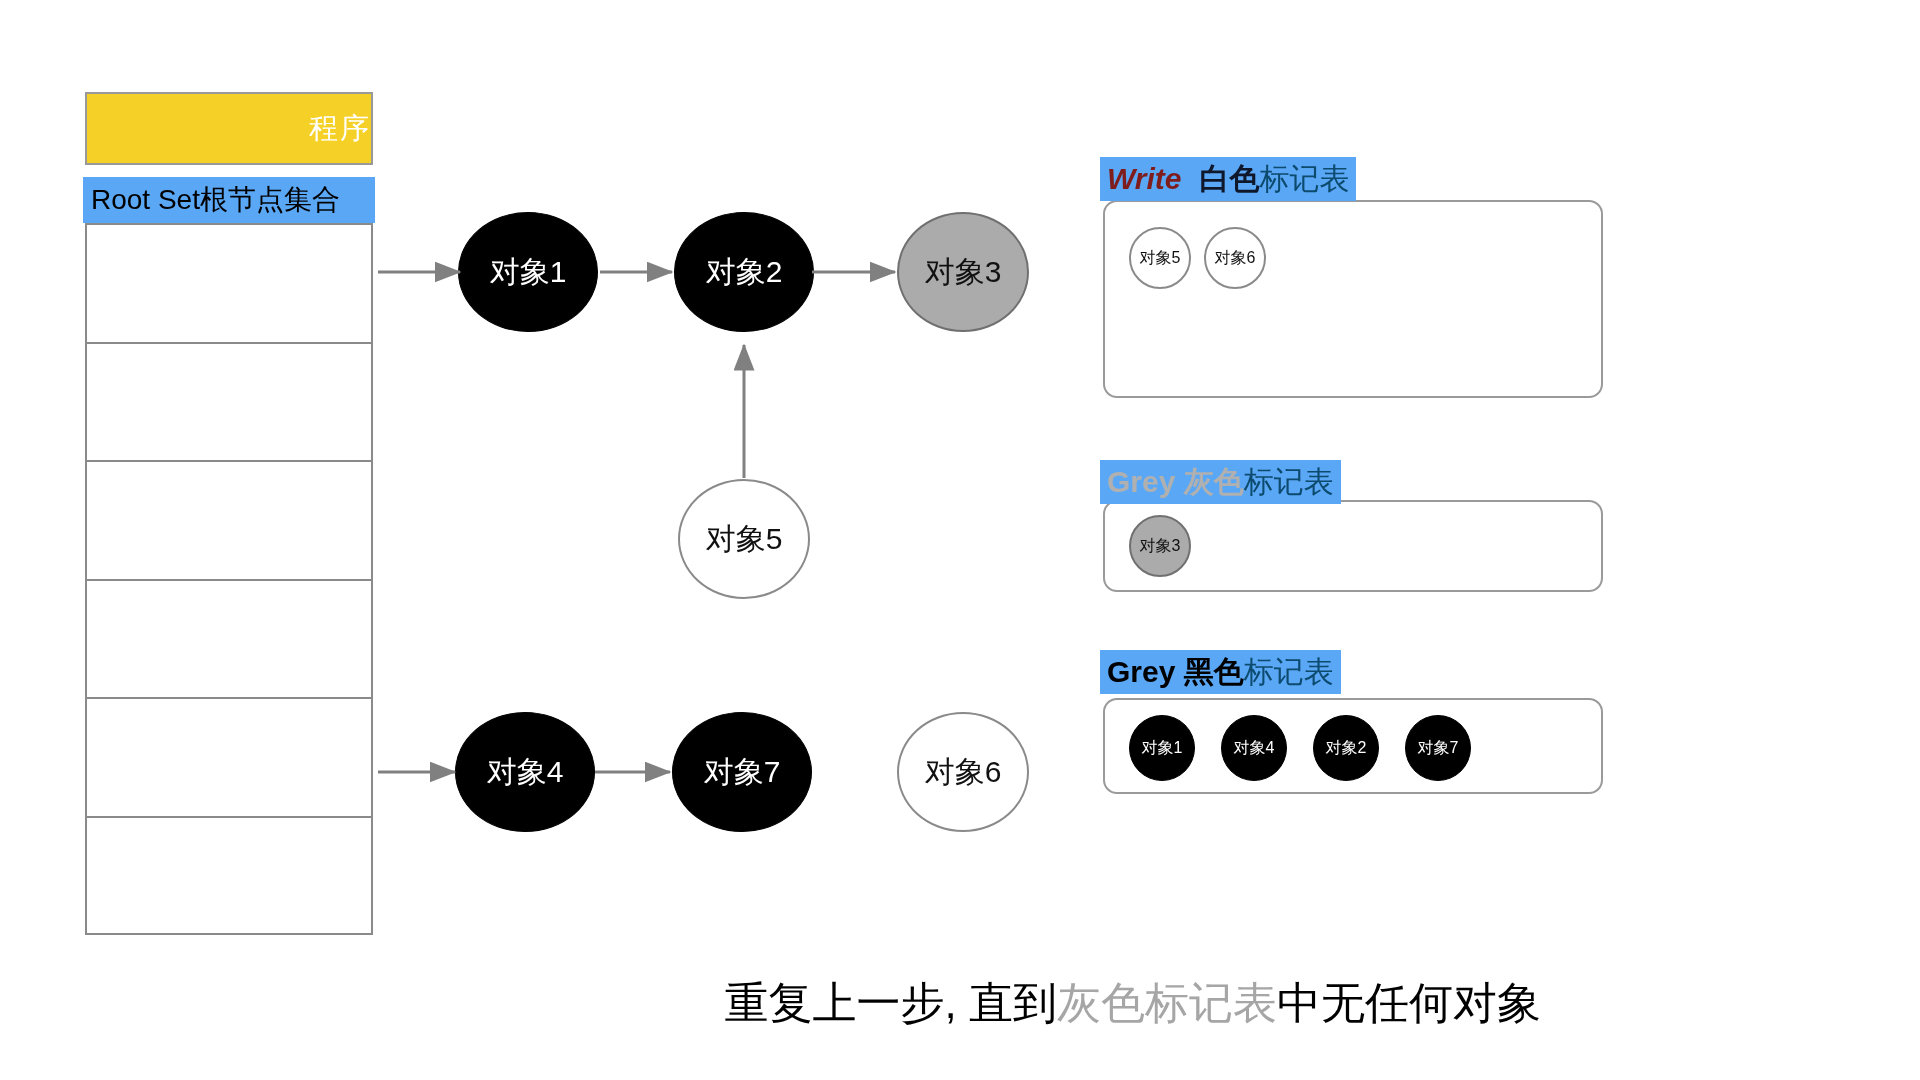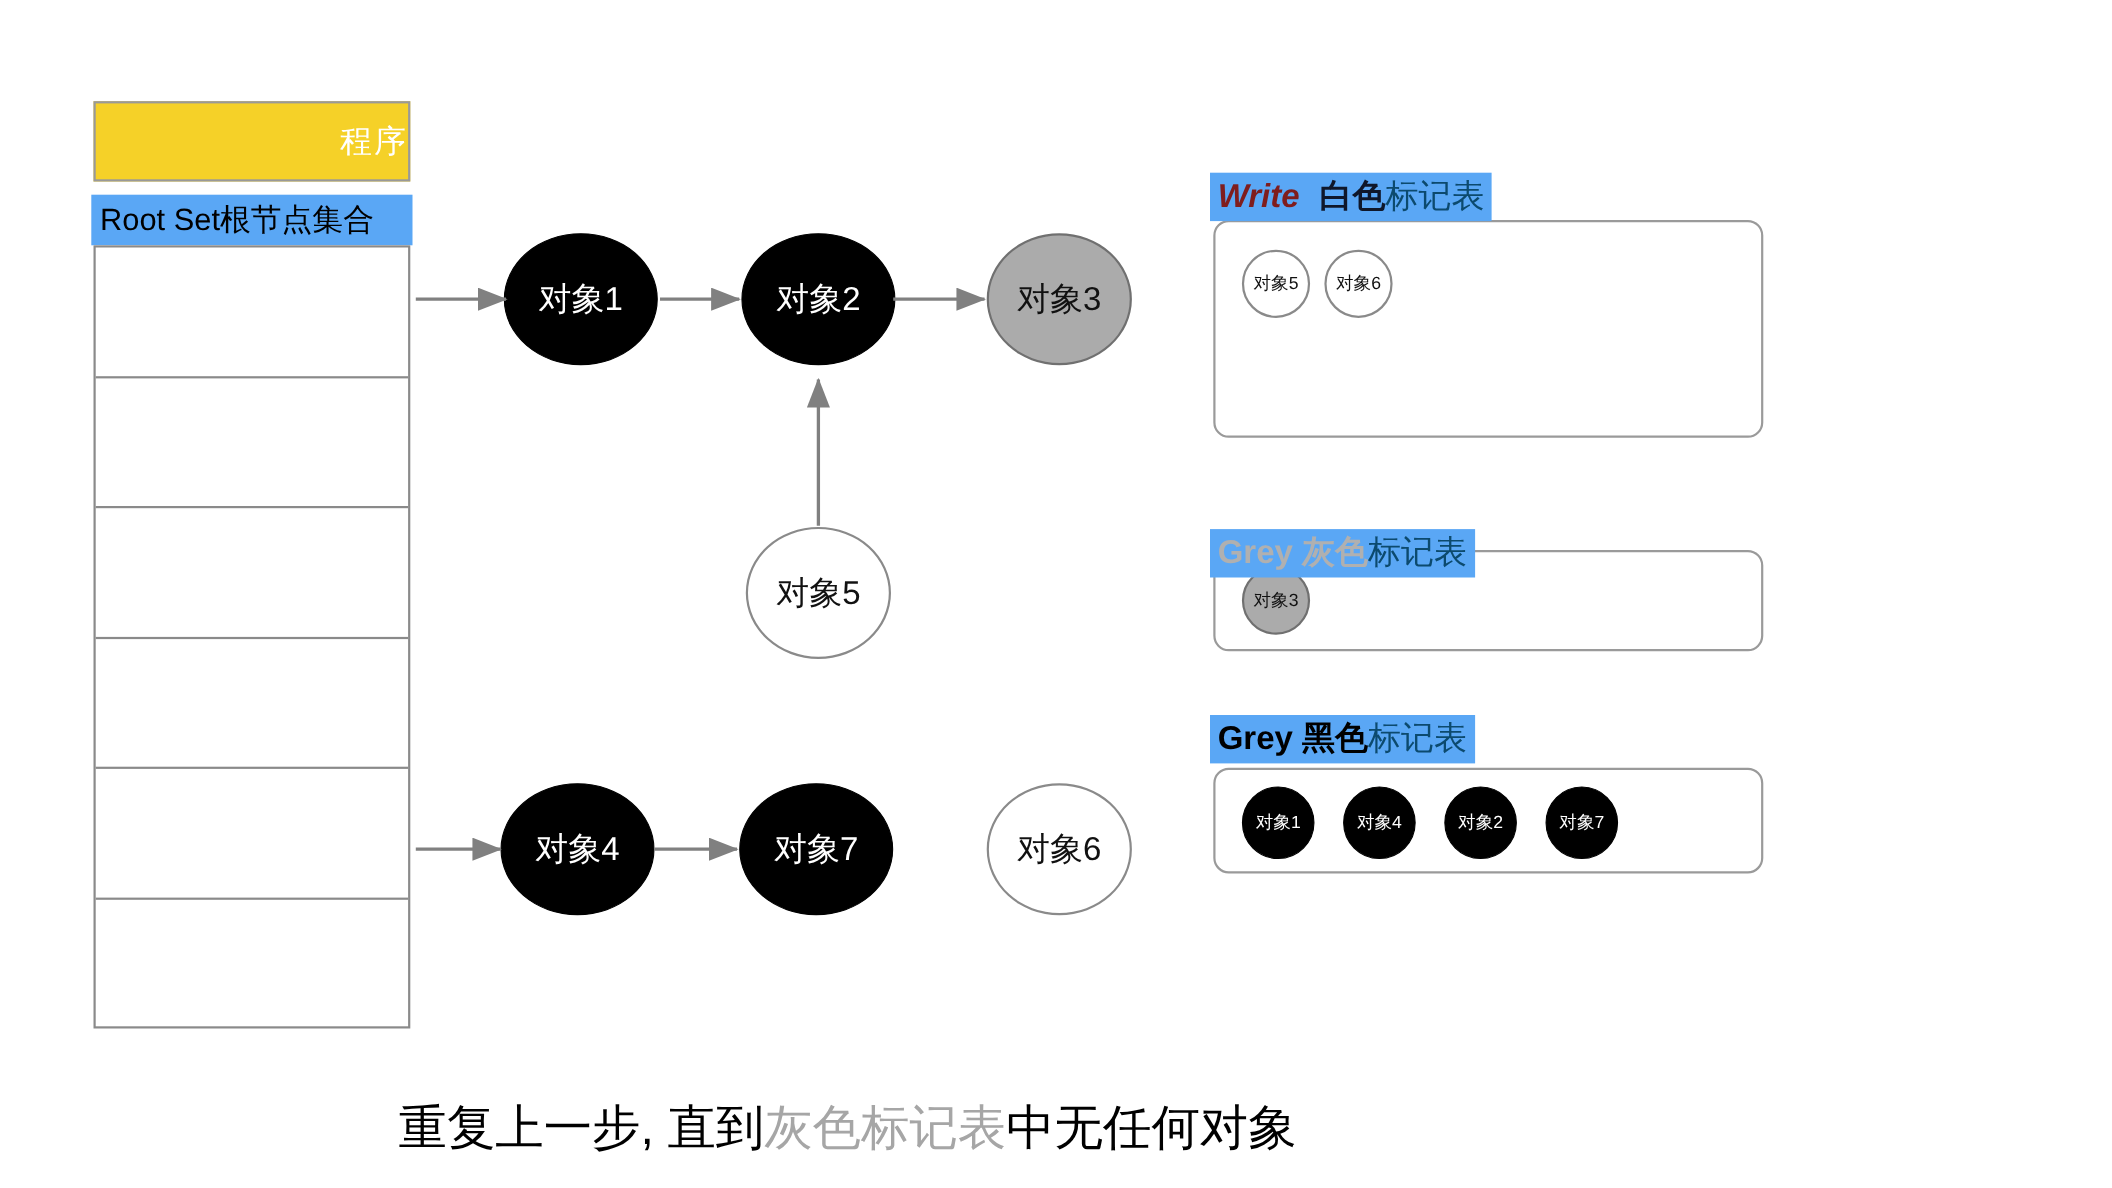--- a/index.html
+++ b/index.html
@@ -144,25 +144,24 @@
   .chip.white { background:#ffffff; color:#111; border:2px solid #8a8a8a; }
   .chip.gray  { background:#ABABAB; color:#111; border:2px solid #707070; }
   .chip.black { background:#000000; color:#ffffff; border:1px solid #000; }
 
   
   .caption {
     position: absolute;
     left: 0;
     top: 974px;
     width: 1541px;
-    text-align: center;
+    text-align: right;
     font-size: 44px;
     color: #000000;
     white-space: nowrap;
-    margin-top: 22px;
   }
   .caption .gray-seg { color: #A6A6A6; }
 
   svg.edges {
     position: absolute;
     left: 0; top: 0;
     width: 1920px;
     height: 1080px;
     pointer-events: none;
     z-index: 2;
@@ -246,21 +245,21 @@
       <div class="chip white" style="left:24px; top:25px; width:62px; height:62px;">
         <span>对象5</span>
       </div>
       <div class="chip white" style="left:99px; top:25px; width:62px; height:62px;">
         <span>对象6</span>
       </div>
     </div>
   </div>
 
   <div class="panel">
-    <div class="panel-title" style="left:1100px; top:481px;">
+    <div class="panel-title" style="left:1100px; top:460px;">
       <span class="t-gy">Grey</span><span class="t-gy"> 灰色</span><span class="t-rest">标记表</span>
     </div>
     <div class="panel-body" style="left:1103px; top:500px; width:500px; height:92px;">
       <div class="chip gray" style="left:24px; top:13px; width:62px; height:62px;">
         <span>对象3</span>
       </div>
     </div>
   </div>
 
   <div class="panel">

